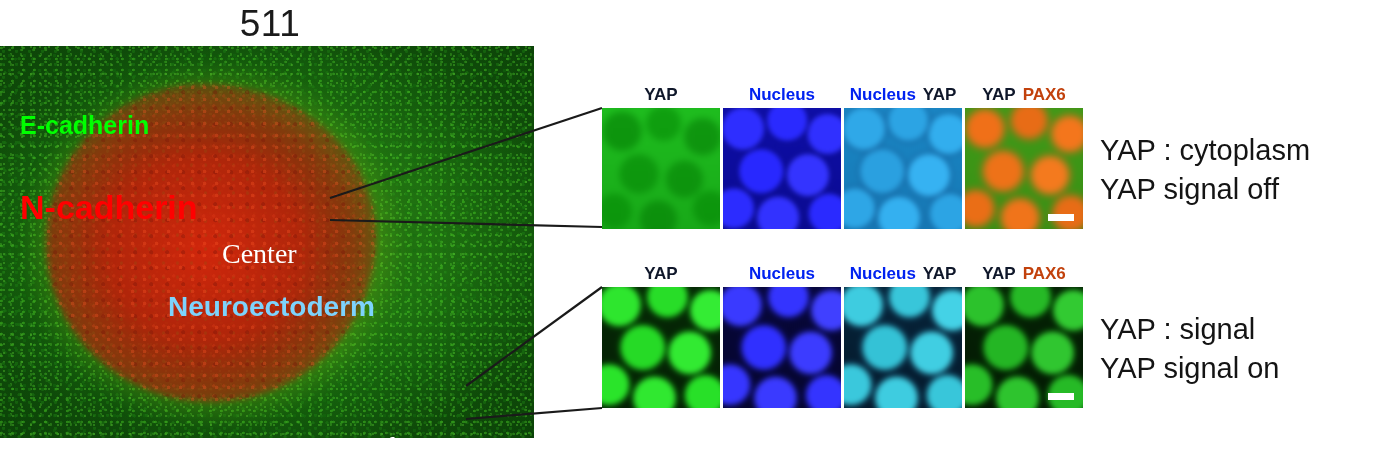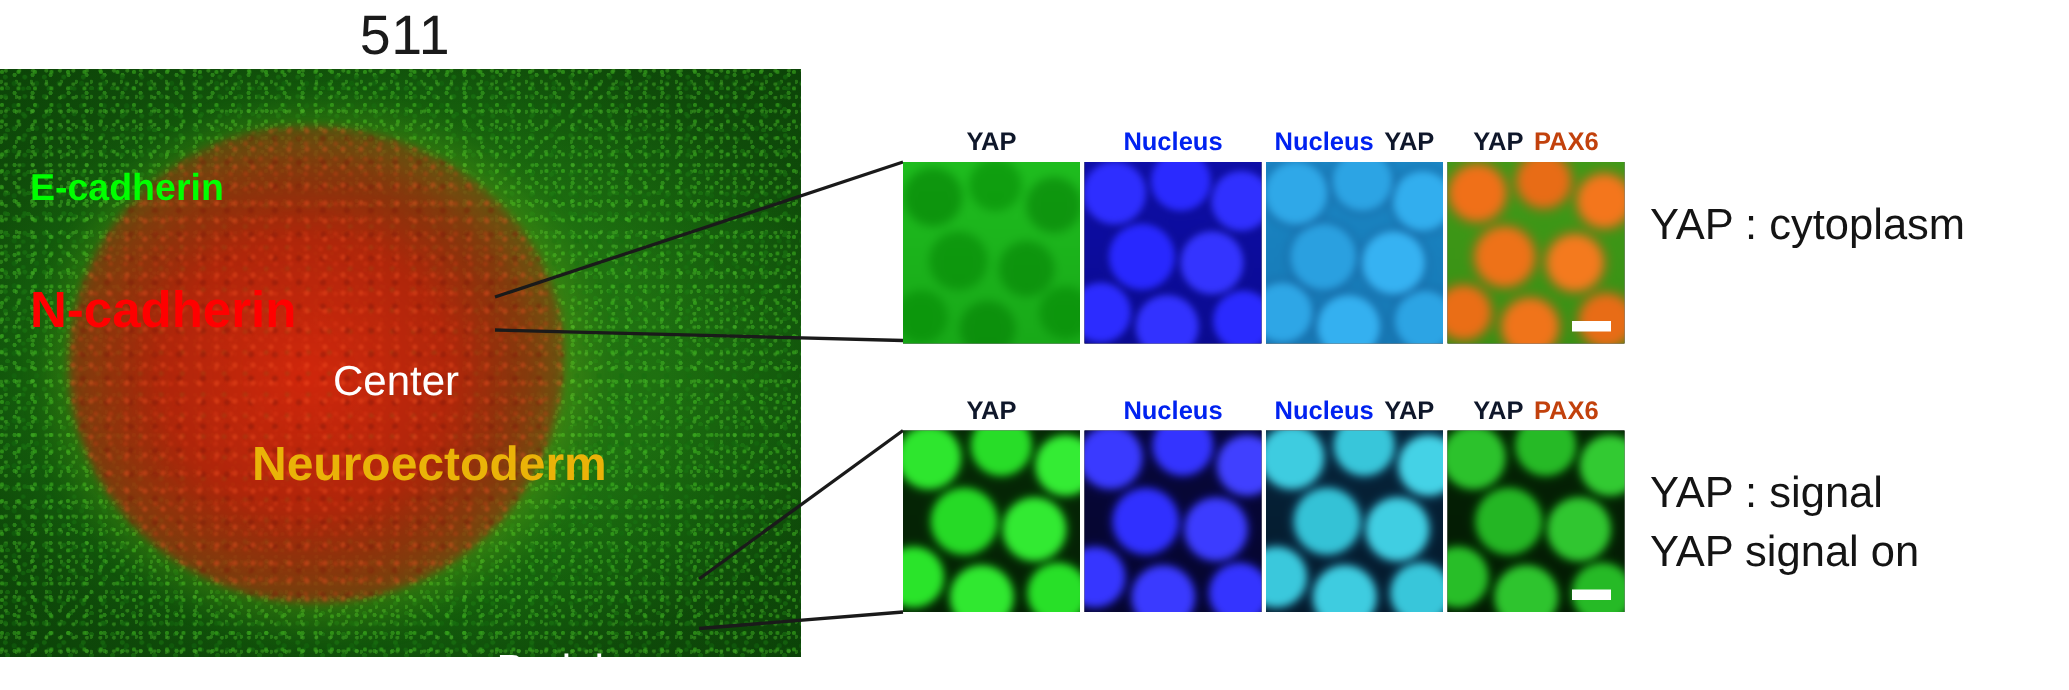--- a/index.html
+++ b/index.html
@@ -108,25 +108,25 @@
   }
 
   .ov-label {
     position: absolute;
     font-family: "Liberation Sans", sans-serif;
     font-weight: bold;
     white-space: nowrap;
   }
   .ov-label.ecad  { left: 20px; top: 65px;  font-size: 25px; color: #00ff00; }
   .ov-label.ncad  { left: 20px; top: 97px;  font-size: 34px; color: #ff0000; margin-top: 45px; }
-  .ov-label.neuro { left: 168px; top: 245px; font-size: 32px; color: #eab308; }
+  .ov-label.neuro { left: 168px; top: 245px; font-size: 28px; color: #7dd3fc; }
 
   .ov-plain-label {
     position: absolute;
-    font-family: Liberation Sans, sans-serif;
+    font-family: Liberation Serif, serif;
     font-weight: normal;
     color: #ffffff;
     white-space: nowrap;
   }
   .ov-plain-label.center    { left: 222px; top: 192px; font-size: 28px; }
   .ov-plain-label.periphery { left: 331px; top: 385px; font-size: 28px; }
 
   
   .panel-group {
     position: absolute;
@@ -421,19 +421,20 @@
       </div>
       <div class="panel">
         <div class="cells b-pax"></div>
         <div class="panel-sb"></div>
       </div>
     </div>
   </div>
 
   <div class="conclusion top">
     <span class="line">YAP : cytoplasm</span>
+    <span class="line">YAP signal off</span>
   </div>
   <div class="conclusion bottom">
     <span class="line">YAP : signal</span>
     <span class="line">YAP signal on</span>
   </div>
 
 </div>
 
 </body></html>

